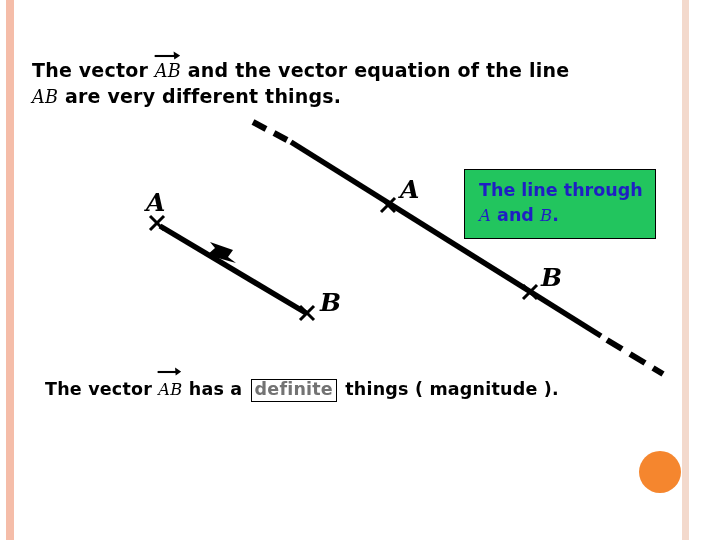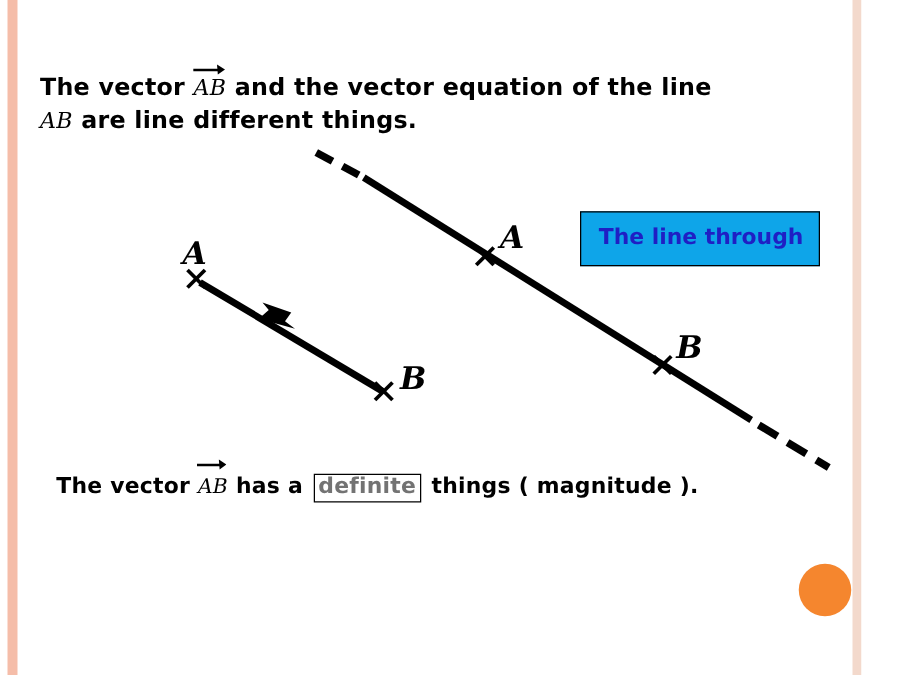--- a/index.html
+++ b/index.html
@@ -89,21 +89,21 @@
     top: -5px;
     width: 100%;
     height: 9px;
     pointer-events: none;
   }
 
   
   .callout {
     position: absolute;
     border: 1.6px solid #000000;
-    background: #0ea5e9;
+    background: #22c55e;
     color: #1f1fc4;
     font-family: "DejaVu Sans", sans-serif;
     font-weight: bold;
     box-sizing: border-box;
     white-space: nowrap;
   }
   .callout-vector {
     left: 30px;
     top: 277px;
     padding: 5px 9px 6px 11px;
@@ -162,21 +162,21 @@
   <div class="stripe stripe-r3"></div>
   <div class="stripe stripe-r4"></div>
 
   <div class="orange-dot"></div>
 
   <div class="body-text intro">
     <div><span>The vector </span><span class="vecwrap"><svg class="vbar" viewBox="0 0 40 9" preserveAspectRatio="none">
             <line x1="1" y1="5" x2="33" y2="5" stroke="#000" stroke-width="2.1"></line>
             <polygon points="40,4.6 30,0.6 31,8.6" fill="#000"></polygon>
           </svg><span class="mth">AB</span></span><span> and the vector equation of the line</span></div>
-    <div><span class="mth">AB</span><span> are line different things.</span></div>
+    <div><span class="mth">AB</span><span> are very different things.</span></div>
   </div>
 
   <svg id="figure" viewBox="0 0 720 540">
 
     <g>
       <line x1="253" y1="122" x2="266" y2="129" stroke="#000" stroke-width="6" stroke-linecap="butt"></line>
       <line x1="274" y1="133" x2="287" y2="140" stroke="#000" stroke-width="6" stroke-linecap="butt"></line>
       <line x1="291" y1="142" x2="601" y2="336" stroke="#000" stroke-width="5.5" stroke-linecap="butt"></line>
       <line x1="607" y1="340" x2="622" y2="349" stroke="#000" stroke-width="6" stroke-linecap="butt"></line>
       <line x1="630" y1="354" x2="645" y2="363" stroke="#000" stroke-width="6" stroke-linecap="butt"></line>
@@ -207,20 +207,21 @@
   </svg>
 
   <div class="pt-label" style="left:146px; top:188px;">A</div>
   <div class="pt-label" style="left:320px; top:288px;">B</div>
   <div class="pt-label" style="left:400px; top:175px;">A</div>
   <div class="pt-label" style="left:541px; top:263px;">B</div>
 
 
   <div class="callout callout-line">
     <div><span>The line through</span></div>
+    <div><span class="mth-blue">A</span><span> and </span><span class="mth-blue">B</span><span>.</span></div>
   </div>
 
   <div class="body-text bottom">
     <div><span>The vector </span><span class="vecwrap"><svg class="vbar" viewBox="0 0 40 9" preserveAspectRatio="none">
             <line x1="1" y1="5" x2="33" y2="5" stroke="#000" stroke-width="2.1"></line>
             <polygon points="40,4.6 30,0.6 31,8.6" fill="#000"></polygon>
           </svg><span class="mth">AB</span></span><span>  has a </span><span class="hl">definite</span><span> things ( magnitude ).</span></div>
   </div>
 
 </div>

